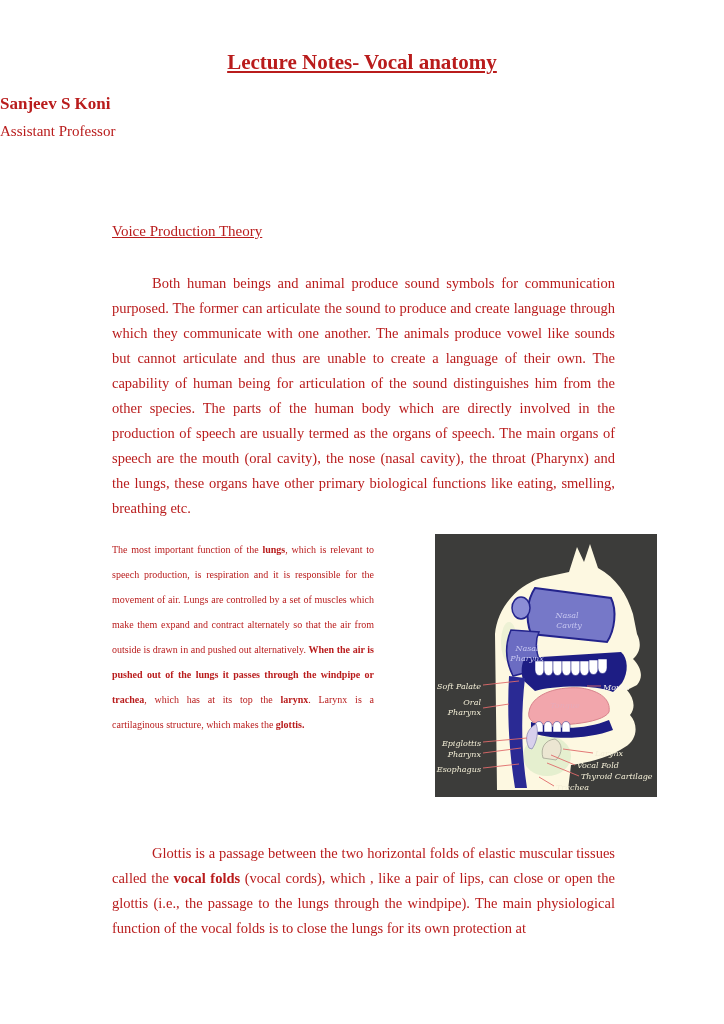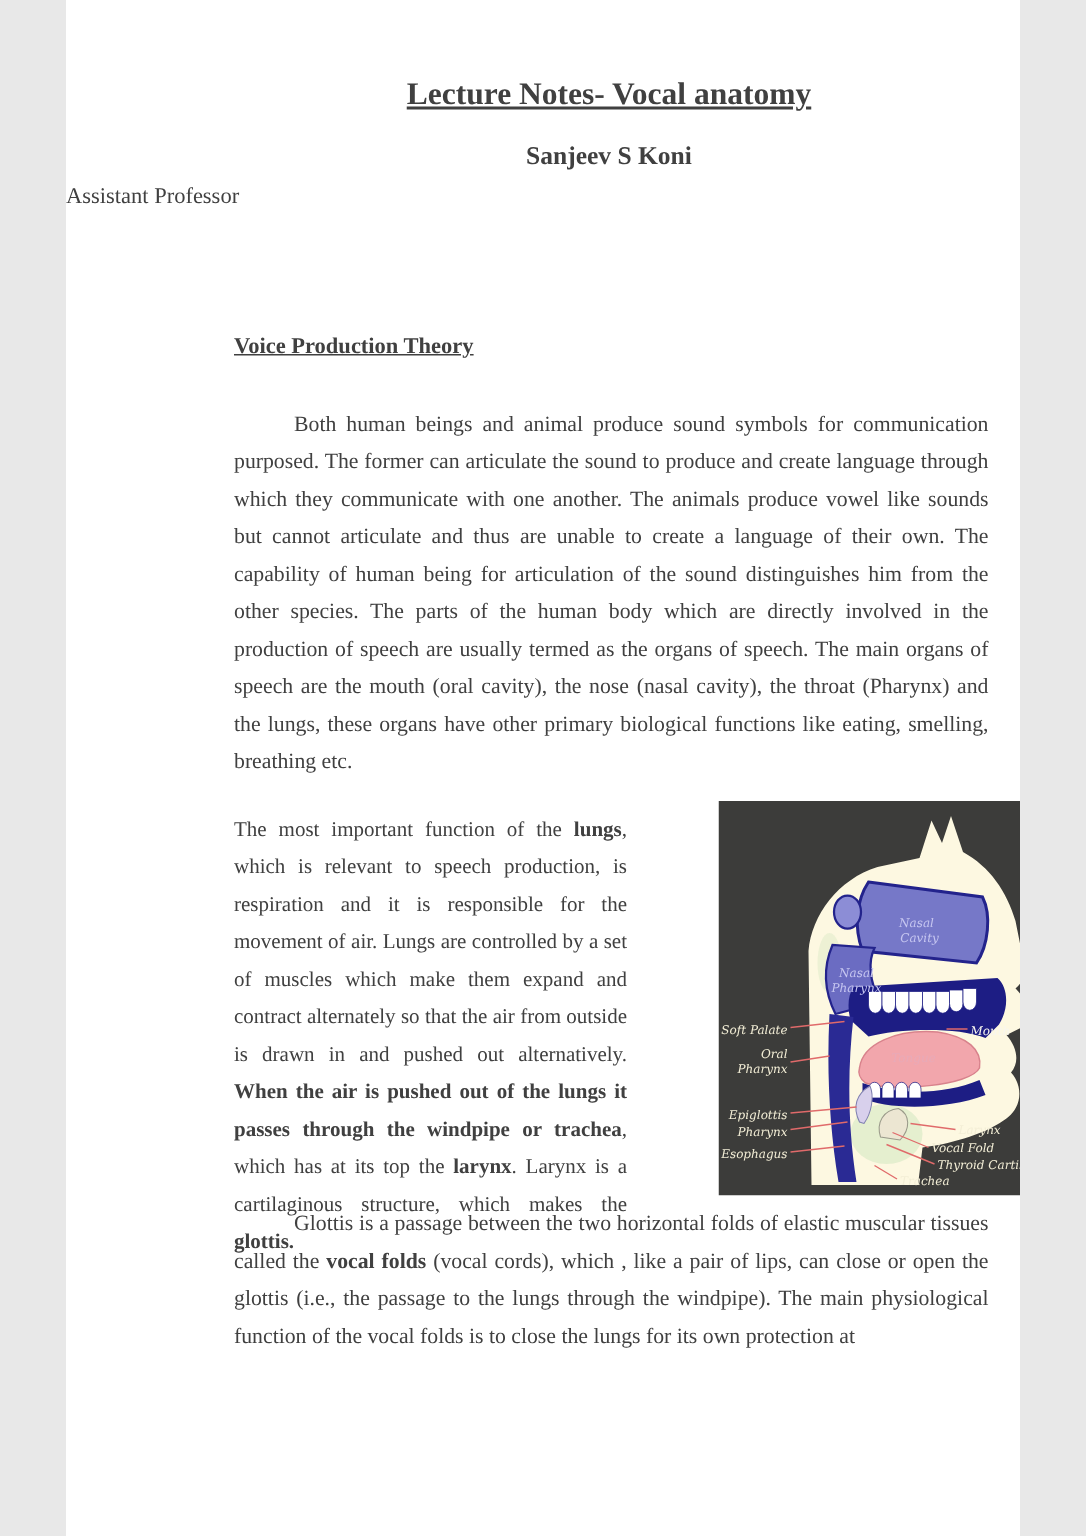--- a/index.html
+++ b/index.html
@@ -1,35 +1,35 @@
 <!DOCTYPE html>
 <html><head>
 <meta charset="utf-8">
 <style>
   html,body{margin:0;padding:0;background:#e8e8e8;}
   .page{
-    position:relative;width:636px;height:1024px;background:#ffffff;
-    font-family:"Liberation Serif",serif;color:#404040;overflow:hidden;
+    position:relative;width:724px;height:1024px;background:#ffffff;
+    font-family:"Liberation Serif",serif;color:#b91c1c;overflow:hidden;
     margin:0 auto;
   }
   .doc-title{position:absolute;top:50px;left:0;width:724px;text-align:center;
     font-size:21px;font-weight:bold;}
   .doc-title .u{text-decoration:underline;}
-  .author{position:absolute;top:94px;left:0;width:724px;text-align:center;
+  .author{position:absolute;top:94px;left:0;width:724px;text-align:left;
     font-size:17px;font-weight:bold;}
   .role{position:absolute;top:123px;left:0;width:724px;text-align:left;
     font-size:15px;}
   .section-heading{position:absolute;left:112px;top:223px;font-size:15px;
-    font-weight:bold;text-decoration:underline;}
+    font-weight:normal;text-decoration:underline;}
   .para{position:absolute;left:112px;width:503px;font-size:14.5px;
     line-height:25px;text-align:justify;}
   .para-indent{text-indent:40px;}
   .para1{top:256px;}
-  .lungs-para{top:527px;width:262px;font-size:14px;}
-  .glottis-para{top:789px;}
+  .lungs-para{top:527px;width:262px;font-size:10px;}
+  .glottis-para{top:826px;}
   .figure-wrap{position:absolute;left:435px;top:534px;width:222px;height:263px;}
   
   .fig-label{font-family:"DejaVu Serif",serif;font-style:italic;font-size:8px;}
   .lbl-cream{fill:#f3eed6;}
   .lbl-blue{fill:#c6c6f0;}
   .lbl-pink{fill:#e8aab8;}
   .lbl-white{fill:#f8f6ee;}
   .leader{stroke:#e06a6a;stroke-width:0.9;fill:none;}
   .outline-navy{stroke:#23238c;}
   .tooth{fill:#ffffff;stroke:#1d1d84;stroke-width:0.5;}

